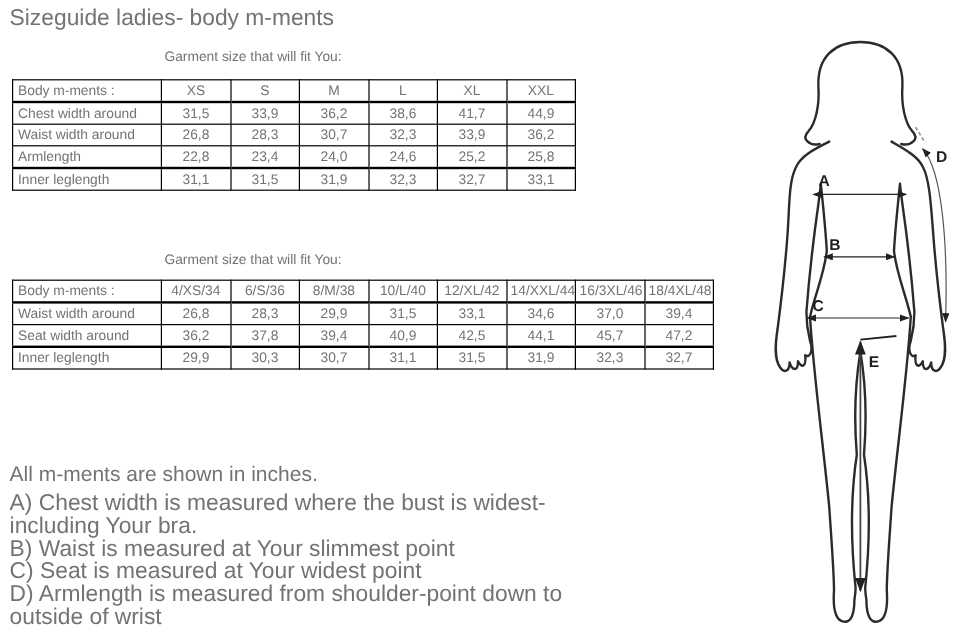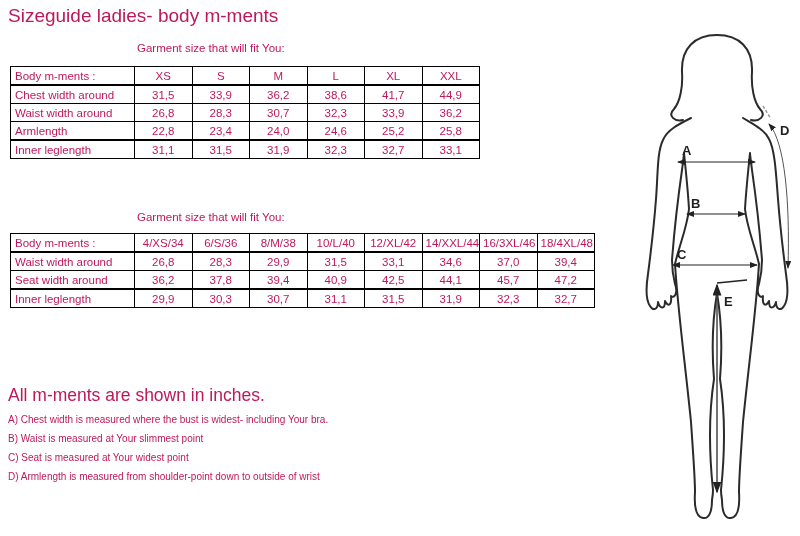--- a/index.html
+++ b/index.html
@@ -1,18 +1,18 @@
 <!DOCTYPE html>
 <html><head>
 <meta charset="utf-8">
 <style>
   html,body{margin:0;padding:0;background:#fff;}
   .page{
     position:relative;width:800px;height:536px;background:#ffffff;
-    font-family:"Liberation Sans","DejaVu Sans",sans-serif;color:#be185d;overflow:hidden;
+    font-family:"Liberation Sans","DejaVu Sans",sans-serif;color:#737373;overflow:hidden;
   }
   .page-title{position:absolute;left:8px;top:5px;font-size:19px;font-weight:normal;letter-spacing:0;}
   .table-caption{position:absolute;font-size:11.5px;}
   .cap1{left:137px;top:42px;}
   .cap2{left:137px;top:211px;}
   table.size-table{
     position:absolute;border-collapse:collapse;table-layout:fixed;
     border:1px solid #8b5cf6;background:#fff;
   }
   #table1{left:10px;top:66px;width:470px;}
@@ -22,21 +22,21 @@
     padding:0 3px;text-align:center;white-space:nowrap;overflow:hidden;
   }
   .size-table thead th{border-bottom:2px solid #000;}
   .size-table tr.last-row td{border-top:2px solid #000;}
   .size-table .lbl{text-align:left;padding-left:4px;}
   #table1 col.lbl-col{width:124px;}
   #table2 col.lbl-col{width:124px;}
   .notes{position:absolute;left:8px;top:385px;width:470px;}
   .notes-heading{font-size:17.5px;font-weight:normal;margin:0 0 4px 0;}
   .notes-sub{font-size:13.5px;line-height:19px;}
-  .note-item{font-size:10px;line-height:19px;}
+  .note-item{font-size:19px;line-height:19px;}
   .figure-wrap{position:absolute;left:625px;top:2px;width:175px;height:532px;}
   .fig-label{font-family:"Liberation Sans","DejaVu Sans",sans-serif;font-size:13px;font-weight:bold;fill:#1f1f1f;}
 </style>
 </head>
 <body>
 
 <div class="page">
 
   <div class="page-title">Sizeguide ladies- body m-ments</div>
 

